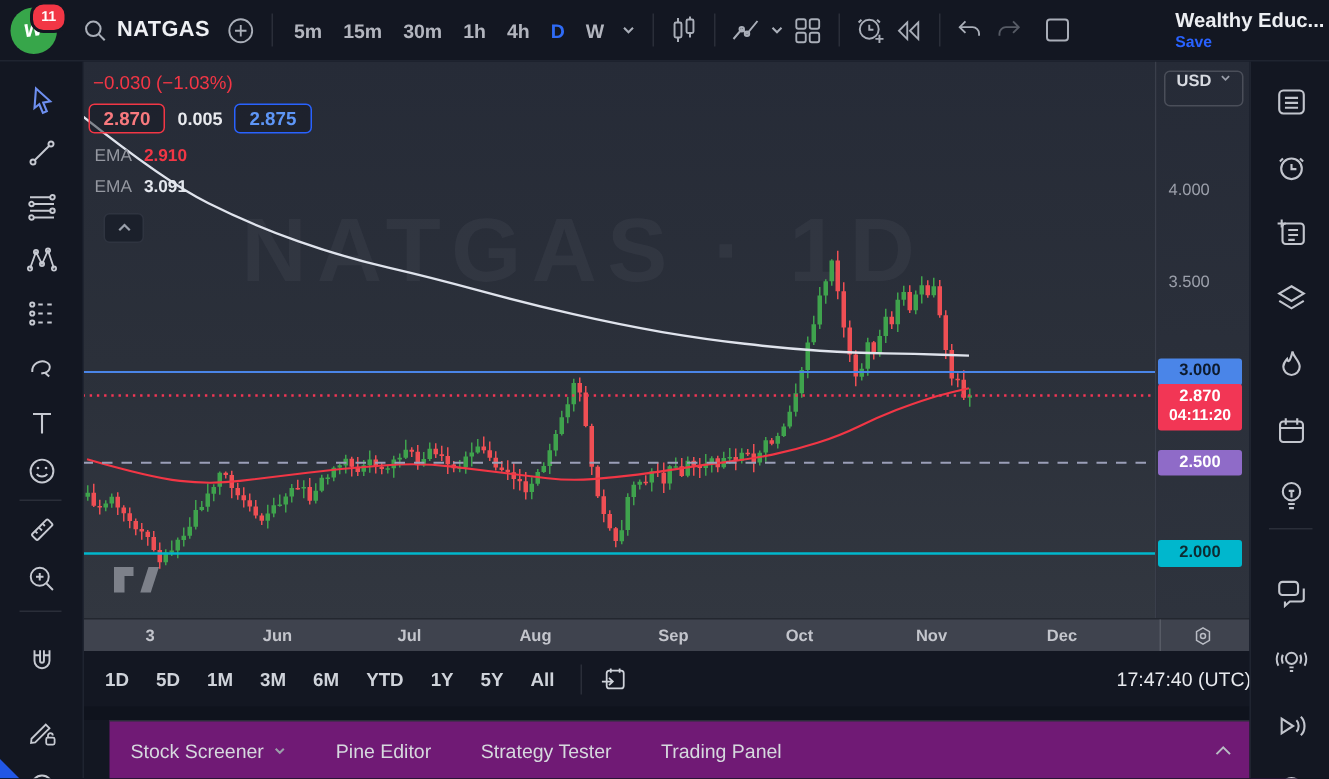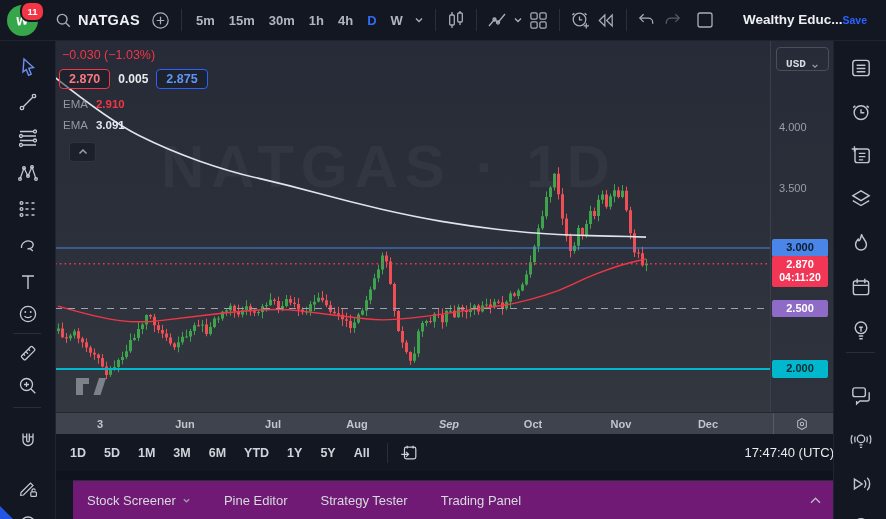--- a/index.html
+++ b/index.html
@@ -15,21 +15,21 @@
   .badge{position:absolute;top:-4px;right:-7px;min-width:17px;height:17px;border-radius:9px;background:#f23645;
          color:#fff;font-size:9.5px;font-weight:700;display:flex;align-items:center;justify-content:center;
          border:2px solid #131722;padding:0 2px;}
   .icon-btn{display:flex;align-items:center;justify-content:center;height:28px;min-width:26px;color:#a9aeb8;flex:0 0 auto;}
   .symbol{font-size:14.5px;font-weight:700;color:#eef0f4;letter-spacing:.3px;margin:0 8px 0 2px;}
   .sep{width:1px;height:22px;background:#2a2e39;margin:0 7px;flex:0 0 auto;}
   .tf-row{display:flex;align-items:center;}
   .tf{padding:0 7px;font-size:13px;font-weight:600;color:#b2b5be;cursor:default;}
   .tf.active{color:#2f6bf6;}
   .dim{opacity:.45}
-  .account{margin-left:auto;display:flex;align-items:center;line-height:1.15;padding-right:3px;}
+  .account{margin-left:auto;display:flex;flex-direction:column;align-items:flex-start;line-height:1.15;padding-right:3px;}
   .account-name{font-weight:700;font-size:13.5px;color:#eceef2;white-space:nowrap;}
   .save{font-size:10.5px;color:#2962ff;font-weight:700;margin-right:16px;}
   
   .left-toolbar{position:absolute;left:0;top:40px;bottom:0;width:55px;background:#131722;
                 border-right:1px solid #1f2430;z-index:5;}
   .licon{position:absolute;left:50%;transform:translate(-50%,-50%);color:#c6c9d1;}
   .licon.sel{color:#6e8ff0;}
   .ldiv{position:absolute;left:13px;width:28px;height:1px;background:#2a2e39;}
   
   .chart-pane{position:absolute;left:55px;top:40px;width:715px;height:372px;overflow:hidden;
@@ -47,21 +47,21 @@
   .ema-name{color:#9598a1;text-align:right;}
   .ema-val.red{color:#f23645;font-weight:700;}
   .ema-val.white{color:#e4e7ee;font-weight:700;}
   .collapse-btn{margin:11px 0 0 10px;width:25px;height:18px;background:#1b202b;border:1px solid #2f3440;
                 border-radius:4px;display:flex;align-items:center;justify-content:center;color:#9aa0ab;}
   .tv-logo{position:absolute;left:19px;bottom:15px;color:#868a93;opacity:.9;}
   
   .price-axis{position:absolute;left:770px;top:40px;width:63px;height:372px;z-index:2;
               background:linear-gradient(180deg,#262b37,#2e333d);border-left:1px solid #3a3f4b;}
   .usd-box{position:absolute;left:5px;top:7px;width:51px;height:22px;border:1px solid #4a4e59;border-radius:4px;
-           display:flex;align-items:flex-end;justify-content:center;gap:5px;font-size:11px;font-weight:700;color:#d7dae0;font-family:Liberation Mono, monospace;}
+           display:flex;align-items:flex-start;justify-content:center;gap:5px;font-size:11px;font-weight:700;color:#d7dae0;}
   .ptick{position:absolute;left:8px;font-size:11px;color:#9b9faa;}
   .ptag{position:absolute;left:1px;width:56px;border-radius:2px;text-align:center;font-size:11px;
         font-weight:700;padding:2px 0;line-height:1.25;}
   .ptag .sub{font-size:10.5px;font-weight:600;}
   
   .time-axis{position:absolute;left:55px;top:412px;width:778px;height:22px;background:#3f434e;z-index:2;
              border-top:1px solid #23272f;}
   .month{position:absolute;top:50%;transform:translate(-50%,-50%);font-size:11px;color:#c3c5cc;font-weight:600;}
   .ta-div{position:absolute;left:718px;top:0;bottom:0;width:1px;background:#575b65;}
   .ta-gear{position:absolute;left:739px;top:3px;color:#b9bcc4;}
@@ -360,21 +360,21 @@
     <span class="ta-gear">
       <svg width="16" height="16" viewBox="0 0 22 22" fill="none" stroke="currentColor" stroke-width="1.4">
           <path d="M11 3.6 16.9 7v8L11 18.4 5.1 15V7z"></path>
           <circle cx="11" cy="11" r="2.3"></circle>
         </svg>
     </span>
   <span class="month" style="left: 45px;">3</span>
       <span class="month" style="left: 130px;">Jun</span>
       <span class="month" style="left: 218px;">Jul</span>
       <span class="month" style="left: 302px;">Aug</span>
-      <span class="month" style="left: 394px; font-style: italic;">Sep</span>
+      <span class="month" style="left: 394px;">Sep</span>
       <span class="month" style="left: 478px;">Oct</span>
       <span class="month" style="left: 566px;">Nov</span>
       <span class="month" style="left: 653px;">Dec</span>
     </div>
 
   <div class="range-bar">
     <div style="display:flex;align-items:flex-end" id="range-items">
         <span class="range-item">1D</span>
         <span class="range-item">5D</span>
         <span class="range-item">1M</span>

